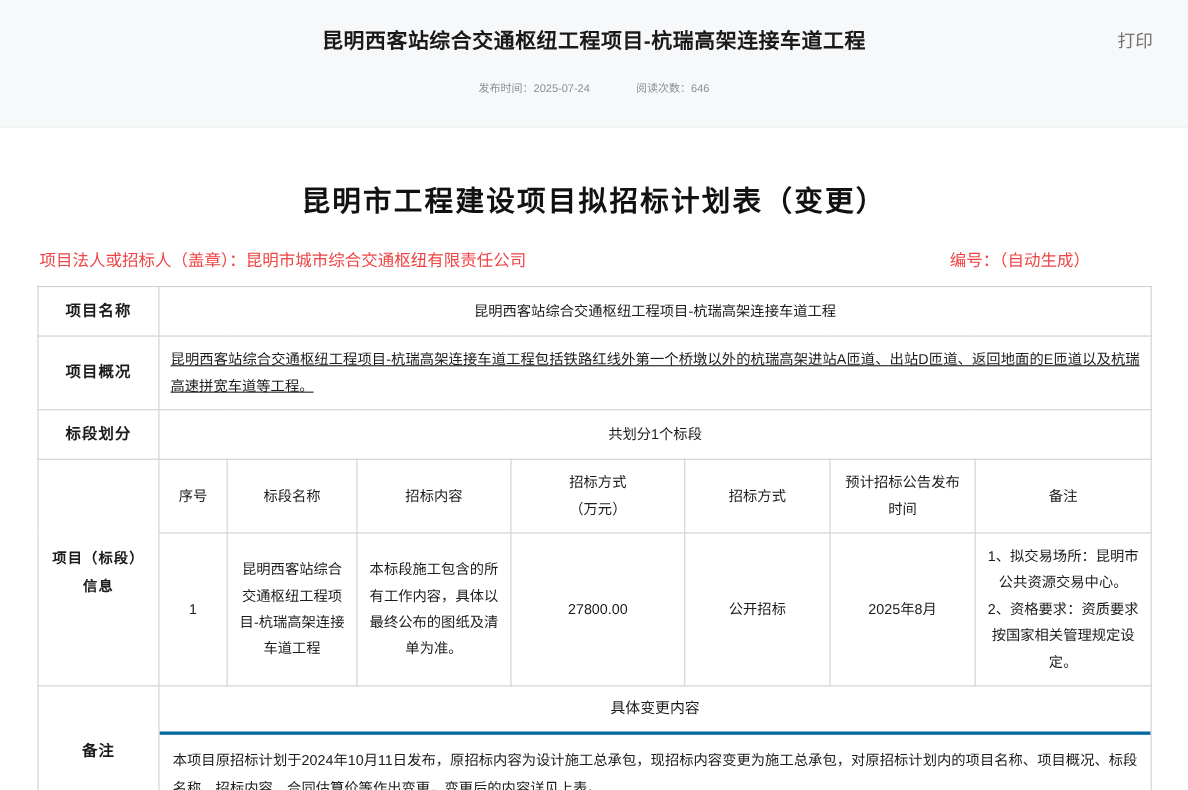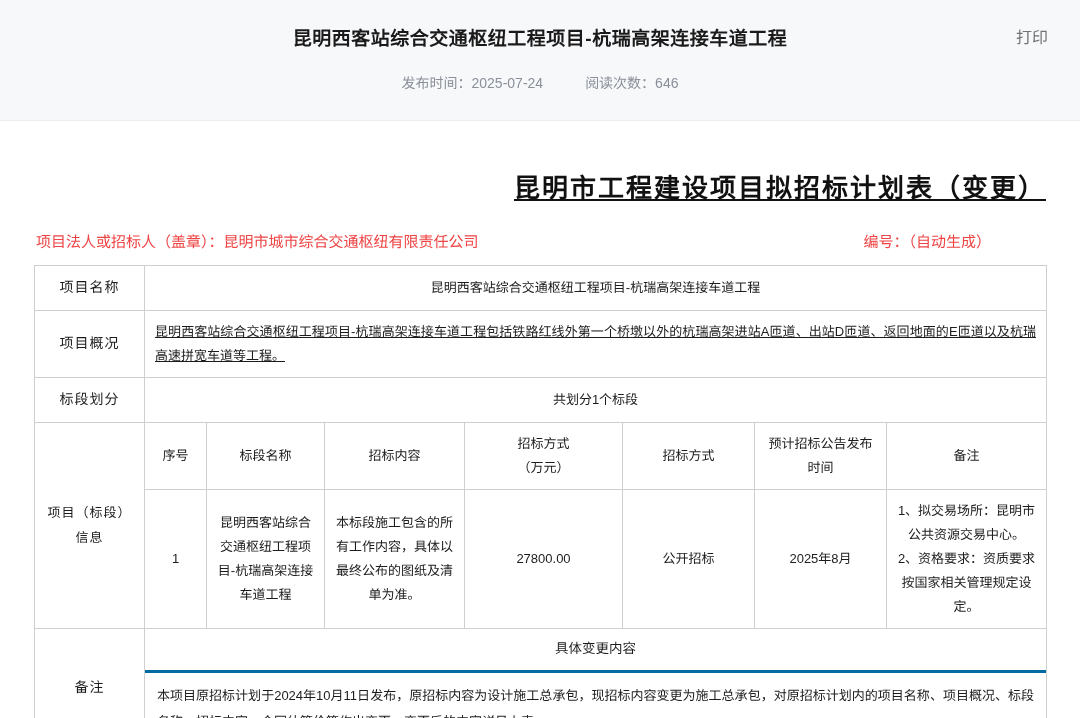--- a/index.html
+++ b/index.html
@@ -48,38 +48,37 @@
     color: #737373;
     cursor: pointer;
     user-select: none;
   }
   .header-meta {
     display: flex;
     justify-content: center;
     align-items: center;
     gap: 42px;
     padding-bottom: 28px;
-    font-size: 14px;
+    font-size: 10px;
     color: #8a8f99;
   }
   .header-meta span {
     white-space: nowrap;
   }
   
   .content {
     padding: 34px 34px 24px 34px;
   }
   .main-title {
-    text-align: right;
+    text-align: center;
     font-size: 26px;
     font-weight: bold;
     letter-spacing: 2px;
     color: #111;
     margin: 12px 0 26px 0;
-    text-decoration: underline;
   }
   .subline {
     display: flex;
     align-items: flex-end;
     font-size: 15px;
     color: #ef4444;
     margin: 0 0 14px 2px;
   }
   .subline .left {
     white-space: nowrap;
@@ -100,21 +99,21 @@
     color: #1c1c1c;
   }
   table.plan td {
     border: 1px solid #cfcfcf;
     padding: 9px 10px;
     vertical-align: middle;
     line-height: 1.85;
   }
   .lbl {
     text-align: center;
-    font-weight: normal;
+    font-weight: bold;
     font-size: 14px;
     width: 110px;
     letter-spacing: 1px;
   }
   .ctr {
     text-align: center;
   }
   .just {
     text-align: justify;
     text-justify: inter-ideograph;

